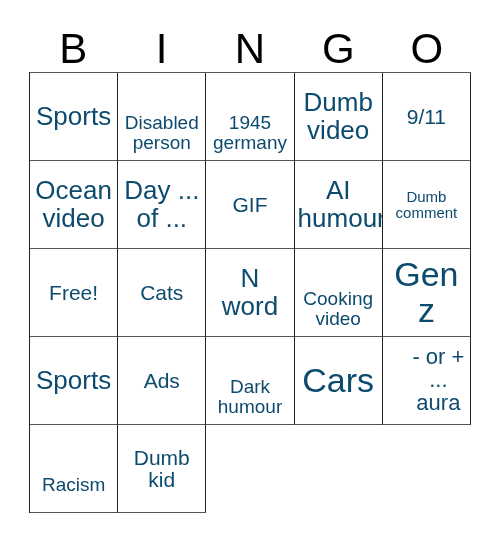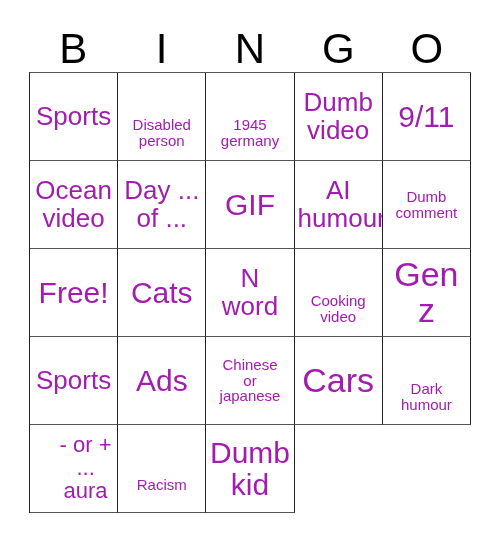--- a/index.html
+++ b/index.html
@@ -59,29 +59,29 @@
     box-sizing: border-box;
     padding: 2px 3px;
     background: #ffffff;
     overflow: hidden;
   }
   .cell-text {
     display: block;
     width: 100%;
     line-height: 1.04;
     white-space: pre-line;
-    color: #a21caf;
+    color: #0c4a6e;
   }
 
   
   .fs-xs  { font-size: 15px; }
-  .fs-sm  { font-size: 15px; margin-top: 32px; }
+  .fs-sm  { font-size: 19px; margin-top: 32px; }
   .fs-md  { font-size: 22px; margin-left: 24px; }
   .fs-lg  { font-size: 26px; }
-  .fs-xl  { font-size: 30px; }
+  .fs-xl  { font-size: 21px; }
   .fs-xxl { font-size: 34px; }
 </style>
 </head>
 <body>
 
 <div id="bingo-card">
 
   <div class="header-row">
     <div class="header-letter">B</div>
     <div class="header-letter">I</div>
@@ -146,30 +146,25 @@
         <span class="cell-text fs-xxl">Gen
 z</span>
       </div>
       <div class="cell">
         <span class="cell-text fs-lg">Sports</span>
       </div>
       <div class="cell">
         <span class="cell-text fs-xl">Ads</span>
       </div>
       <div class="cell">
-        <span class="cell-text fs-xs">Chinese
-or
-japanese</span>
+        <span class="cell-text fs-sm">Dark
+humour</span>
       </div>
       <div class="cell">
         <span class="cell-text fs-xxl">Cars</span>
-      </div>
-      <div class="cell">
-        <span class="cell-text fs-sm">Dark
-humour</span>
       </div>
       <div class="cell">
         <span class="cell-text fs-md">- or +
 ... aura</span>
       </div>
       <div class="cell">
         <span class="cell-text fs-sm">Racism</span>
       </div>
       <div class="cell">
         <span class="cell-text fs-xl">Dumb

